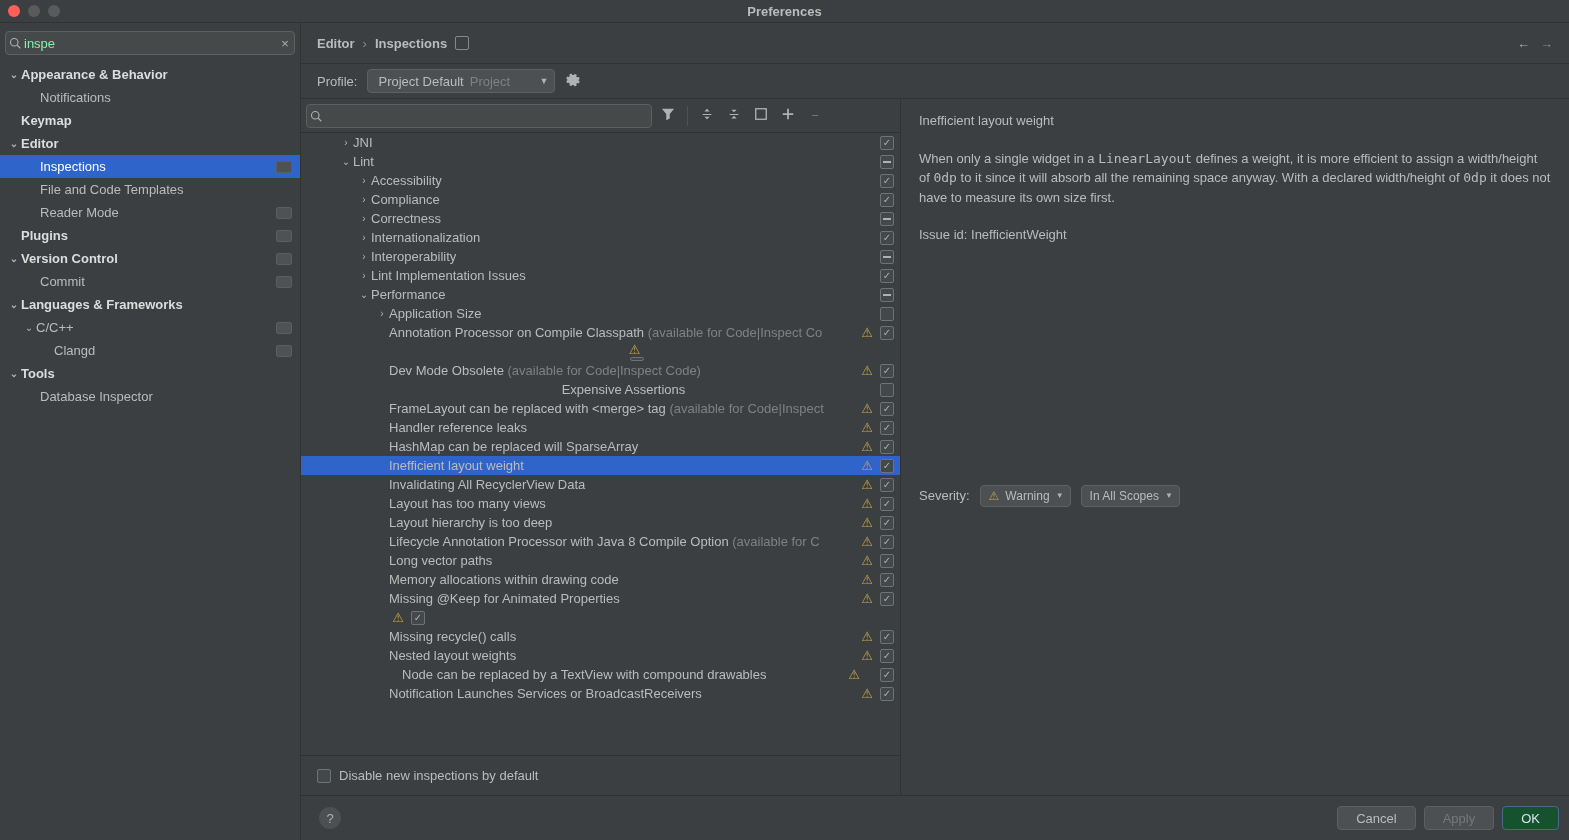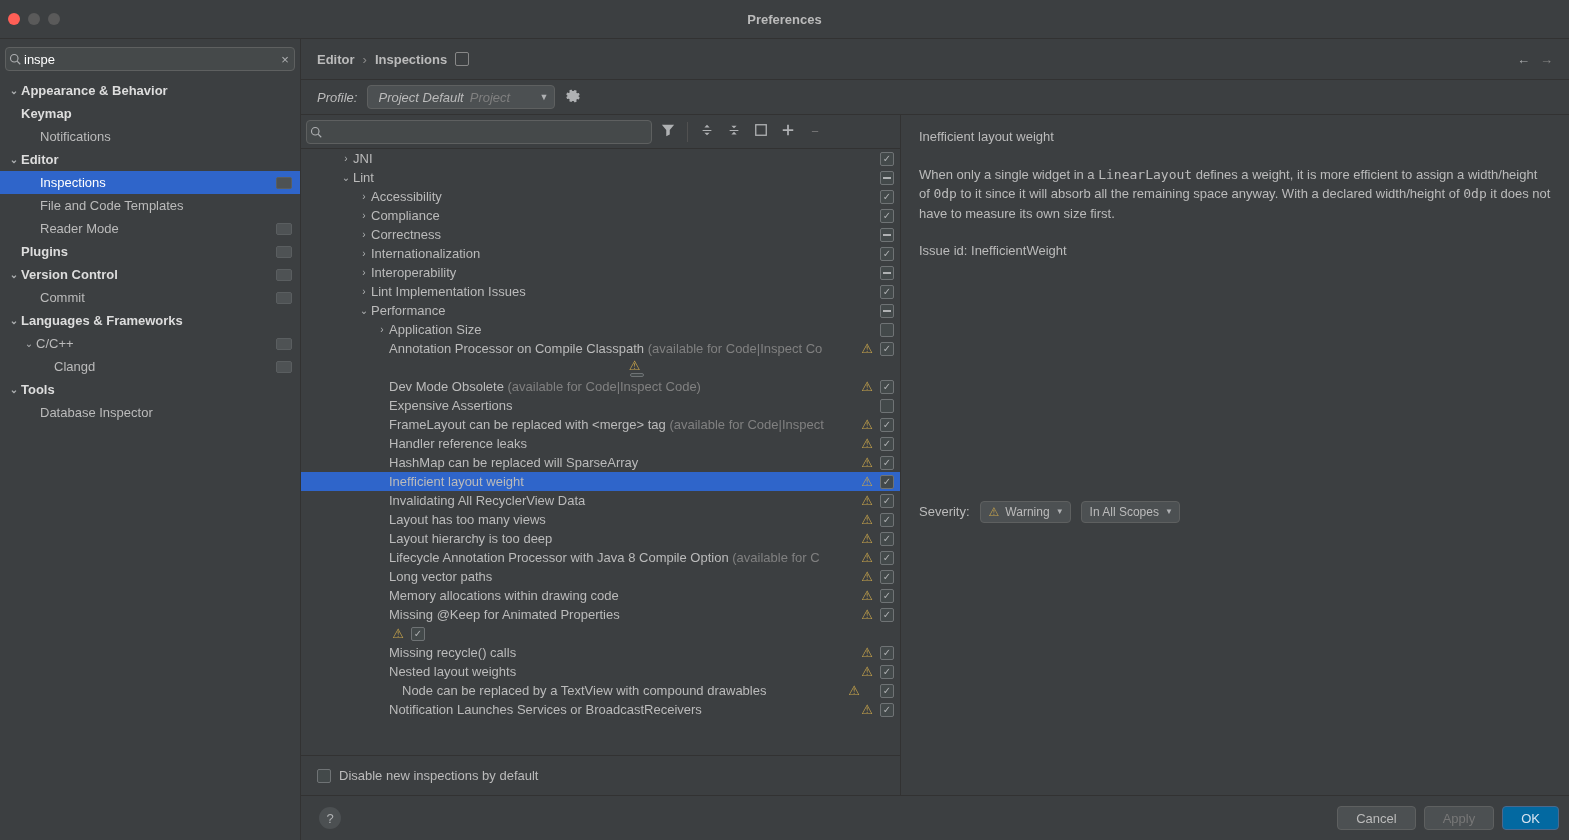--- a/index.html
+++ b/index.html
@@ -1,54 +1,54 @@
 <!DOCTYPE html>
 <html><head>
 <meta charset="utf-8">
 <style>
 * { margin: 0; padding: 0; box-sizing: border-box; font-family: -apple-system, "Helvetica Neue", Arial, sans-serif; }
 body { background: #3c3f41; color: #bbbbbb; font-size: 13px; width: 1569px; height: 840px; display: flex; flex-direction: column; overflow: hidden; }
 
-.titlebar { height: 39px; display: flex; align-items: center; padding: 8px 8px; background: #3c3f41; border-bottom: 1px solid #323232; position: relative; }
+.titlebar { height: 23px; display: flex; align-items: center; padding: 8px 8px; background: #3c3f41; border-bottom: 1px solid #323232; position: relative; }
 .titlebar .lights { display: flex; gap: 8px; }
 .titlebar .light { width: 12px; height: 12px; border-radius: 50%; }
 .titlebar .close-light { background: #ff5f56; }
 .titlebar .min-light { background: #5a5a5a; }
 .titlebar .max-light { background: #5a5a5a; }
 .titlebar .title { position: absolute; left: 50%; transform: translateX(-50%); font-weight: 600; color: #bbb; }
 
 .body { flex: 1; display: flex; }
 
 
 .sidebar { width: 301px; background: #3c3f41; border-right: 1px solid #323232; display: flex; flex-direction: column; }
 .sidebar-search { padding: 8px 5px; }
 .search-wrap { position: relative; background: #45494a; border: 1px solid #5e6060; border-radius: 4px; display: flex; align-items: center; height: 24px; }
 .search-wrap .icon { width: 18px; display: flex; align-items: center; justify-content: center; color: #afb1b3; }
-.search-wrap input { flex: 1; background: transparent; border: none; color: #ffffff; outline: none; font-size: 13px; }
+.search-wrap input { flex: 1; background: transparent; border: none; color: #86efac; outline: none; font-size: 13px; }
 .search-wrap .clear { width: 18px; color: #afb1b3; cursor: pointer; text-align: center; }
 .tree-item { height: 23px; display: flex; align-items: center; padding-right: 8px; cursor: pointer; }
 .tree-item.selected { background: #2f65ca; color: #fff; }
 .tree-item .arrow { width: 14px; text-align: center; color: #afb1b3; font-size: 10px; }
 .tree-item .arrow.blank { visibility: hidden; }
 .tree-item .label { flex: 1; }
 .tree-item.top { font-weight: 600; color: #dddddd; padding-left: 7px; }
 .tree-item.child { padding-left: 40px; }
 .tree-item.child.l2 { padding-left: 54px; }
 .tree-item .pbadge { width: 16px; height: 12px; background: #4e5254; border: 1px solid #5a5e60; border-radius: 2px; }
 
 
 .main { flex: 1; display: flex; flex-direction: column; }
 .main-header { height: 41px; display: flex; align-items: center; padding: 0 16px; border-bottom: 1px solid #323232; }
 .main-header .crumb { color: #bbb; font-weight: 600; }
 .main-header .sep { margin: 0 8px; color: #888; }
 .main-header .reset { margin-left: 8px; width: 14px; height: 14px; border: 1px solid #888; border-radius: 2px; }
 .main-header .nav-icons { margin-left: auto; display: flex; gap: 10px; color: #888; }
 .main-header .nav-icons span:first-child { color: #afb1b3; }
 
-.profile-row { height: 35px; display: flex; align-items: center; padding: 0 16px; border-bottom: 1px solid #323232; gap: 10px; font-style: italic; }
+.profile-row { height: 35px; display: flex; align-items: center; padding: 0 16px; border-bottom: 1px solid #323232; gap: 10px; }
 .profile-select { background: #4c5052; border: 1px solid #5e6060; border-radius: 4px; height: 24px; padding: 0 24px 0 10px; display: flex; align-items: center; gap: 6px; position: relative; min-width: 188px; }
 .profile-select .dd { position: absolute; right: 6px; color: #afb1b3; font-size: 9px; }
 .gear { color: #afb1b3; cursor: pointer; }
 
 .content { flex: 1; display: flex; }
 .center-col { display: flex; flex-direction: column; border-right: 1px solid #323232; width: 600px; }
 .search-toolbar { height: 34px; display: flex; align-items: center; padding: 0 5px; gap: 8px; border-bottom: 1px solid #323232; }
 .search-toolbar .search-wrap { flex: 1; max-width: 346px; }
 .toolbar-icons { display: flex; gap: 11px; align-items: center; color: #afb1b3; }
 .toolbar-icons .sep-v { width: 1px; height: 20px; background: #515151; }
@@ -75,21 +75,21 @@
 .severity-row { display: flex; gap: 10px; align-items: center; margin-top: 240px; }
 .sev-select { background: #4c5052; border: 1px solid #5e6060; border-radius: 4px; height: 22px; padding: 0 20px 0 8px; display: flex; align-items: center; gap: 6px; position: relative; font-size: 12px; }
 .sev-select .dd { position: absolute; right: 6px; color: #afb1b3; font-size: 8px; }
 .sev-select .warn-ic { color: #c9a54b; }
 
 .footer-opt { padding: 12px 16px; border-top: 1px solid #323232; display: flex; align-items: center; gap: 8px; }
 
 .buttons { height: 45px; border-top: 1px solid #323232; display: flex; align-items: center; justify-content: flex-end; padding: 0 10px; gap: 8px; }
 .buttons .btn { height: 24px; padding: 0 18px; border-radius: 4px; background: #4c5052; border: 1px solid #5e6060; color: #bbb; cursor: pointer; display: flex; align-items: center; }
 .buttons .btn.disabled { color: #777; }
-.buttons .btn.primary { background: #0369a1; border-color: #4a688c; color: #d7e3f0; }
+.buttons .btn.primary { background: #14532d; border-color: #4a688c; color: #d7e3f0; }
 .buttons .help { width: 22px; height: 22px; border-radius: 50%; background: #4c5052; display: flex; align-items: center; justify-content: center; margin-right: auto; margin-left: 8px; color: #afb1b3; cursor: pointer; }
 
 .cbx { width: 14px; height: 14px; border: 1px solid #6f7375; border-radius: 2px; background: #43494a; cursor: pointer; }
 </style>
 </head>
 <body>
 
 <div class="titlebar">
   <div class="lights">
     <div class="light close-light"></div>
@@ -111,26 +111,26 @@
         </span>
         <input value="inspe" style="">
         <span class="clear">×</span>
       </div>
     </div>
     <div id="sidebar-tree">
         <div class="tree-item top">
           <span class="arrow">⌄</span>
           <span class="label">Appearance &amp; Behavior</span>
         </div>
+        <div class="tree-item child">
+          <span class="label">Notifications</span>
+        </div>
         <div class="tree-item top">
           <span class="arrow blank">›</span>
           <span class="label">Keymap</span>
-        </div>
-        <div class="tree-item child">
-          <span class="label">Notifications</span>
         </div>
         <div class="tree-item top">
           <span class="arrow">⌄</span>
           <span class="label">Editor</span>
         </div>
         <div class="tree-item child selected">
           <span class="label">Inspections</span>
           <span class="pbadge"></span>
         </div>
         <div class="tree-item child">
@@ -307,21 +307,21 @@
               <span class="rowlabel">Assertions with Side Effects </span>
               <span class="warn">⚠</span>
               <span class="cb none"></span>
             </div>
             <div class="insp-row" style="padding-left: 74px;">
               <span style="width: 14px;"></span>
               <span class="rowlabel">Dev Mode Obsolete <span class="avail">(available for Code|Inspect Code)</span></span>
               <span class="warn">⚠</span>
               <span class="cb checked"></span>
             </div>
-            <div class="insp-row" style="padding-left: 74px;">
+            <div class="insp-row" style="padding-left: 74px; text-align: center;">
               <span style="width: 14px;"></span>
               <span class="rowlabel">Expensive Assertions </span>
               <span class="warn"></span>
               <span class="cb none"></span>
             </div>
             <div class="insp-row" style="padding-left: 74px;">
               <span style="width: 14px;"></span>
               <span class="rowlabel">FrameLayout can be replaced with &lt;merge&gt; tag <span class="avail">(available for Code|Inspect</span></span>
               <span class="warn">⚠</span>
               <span class="cb checked"></span>

